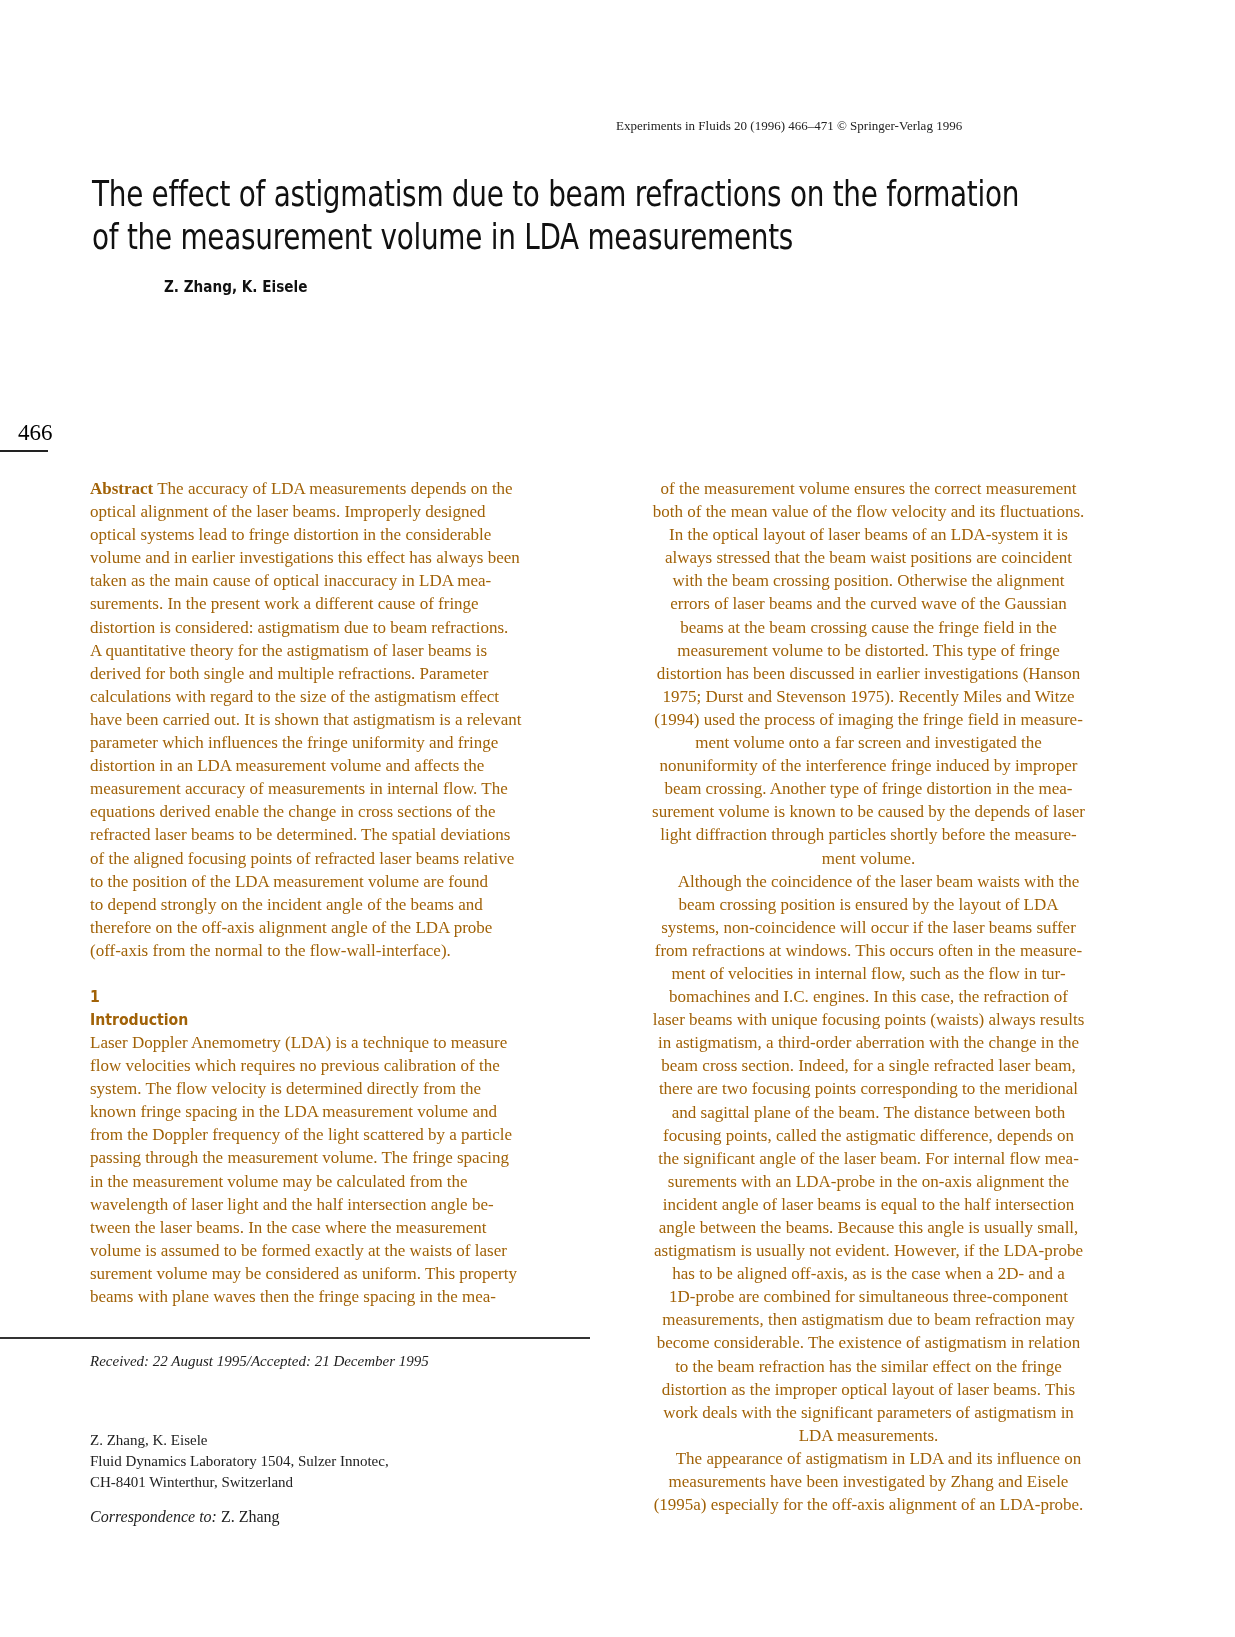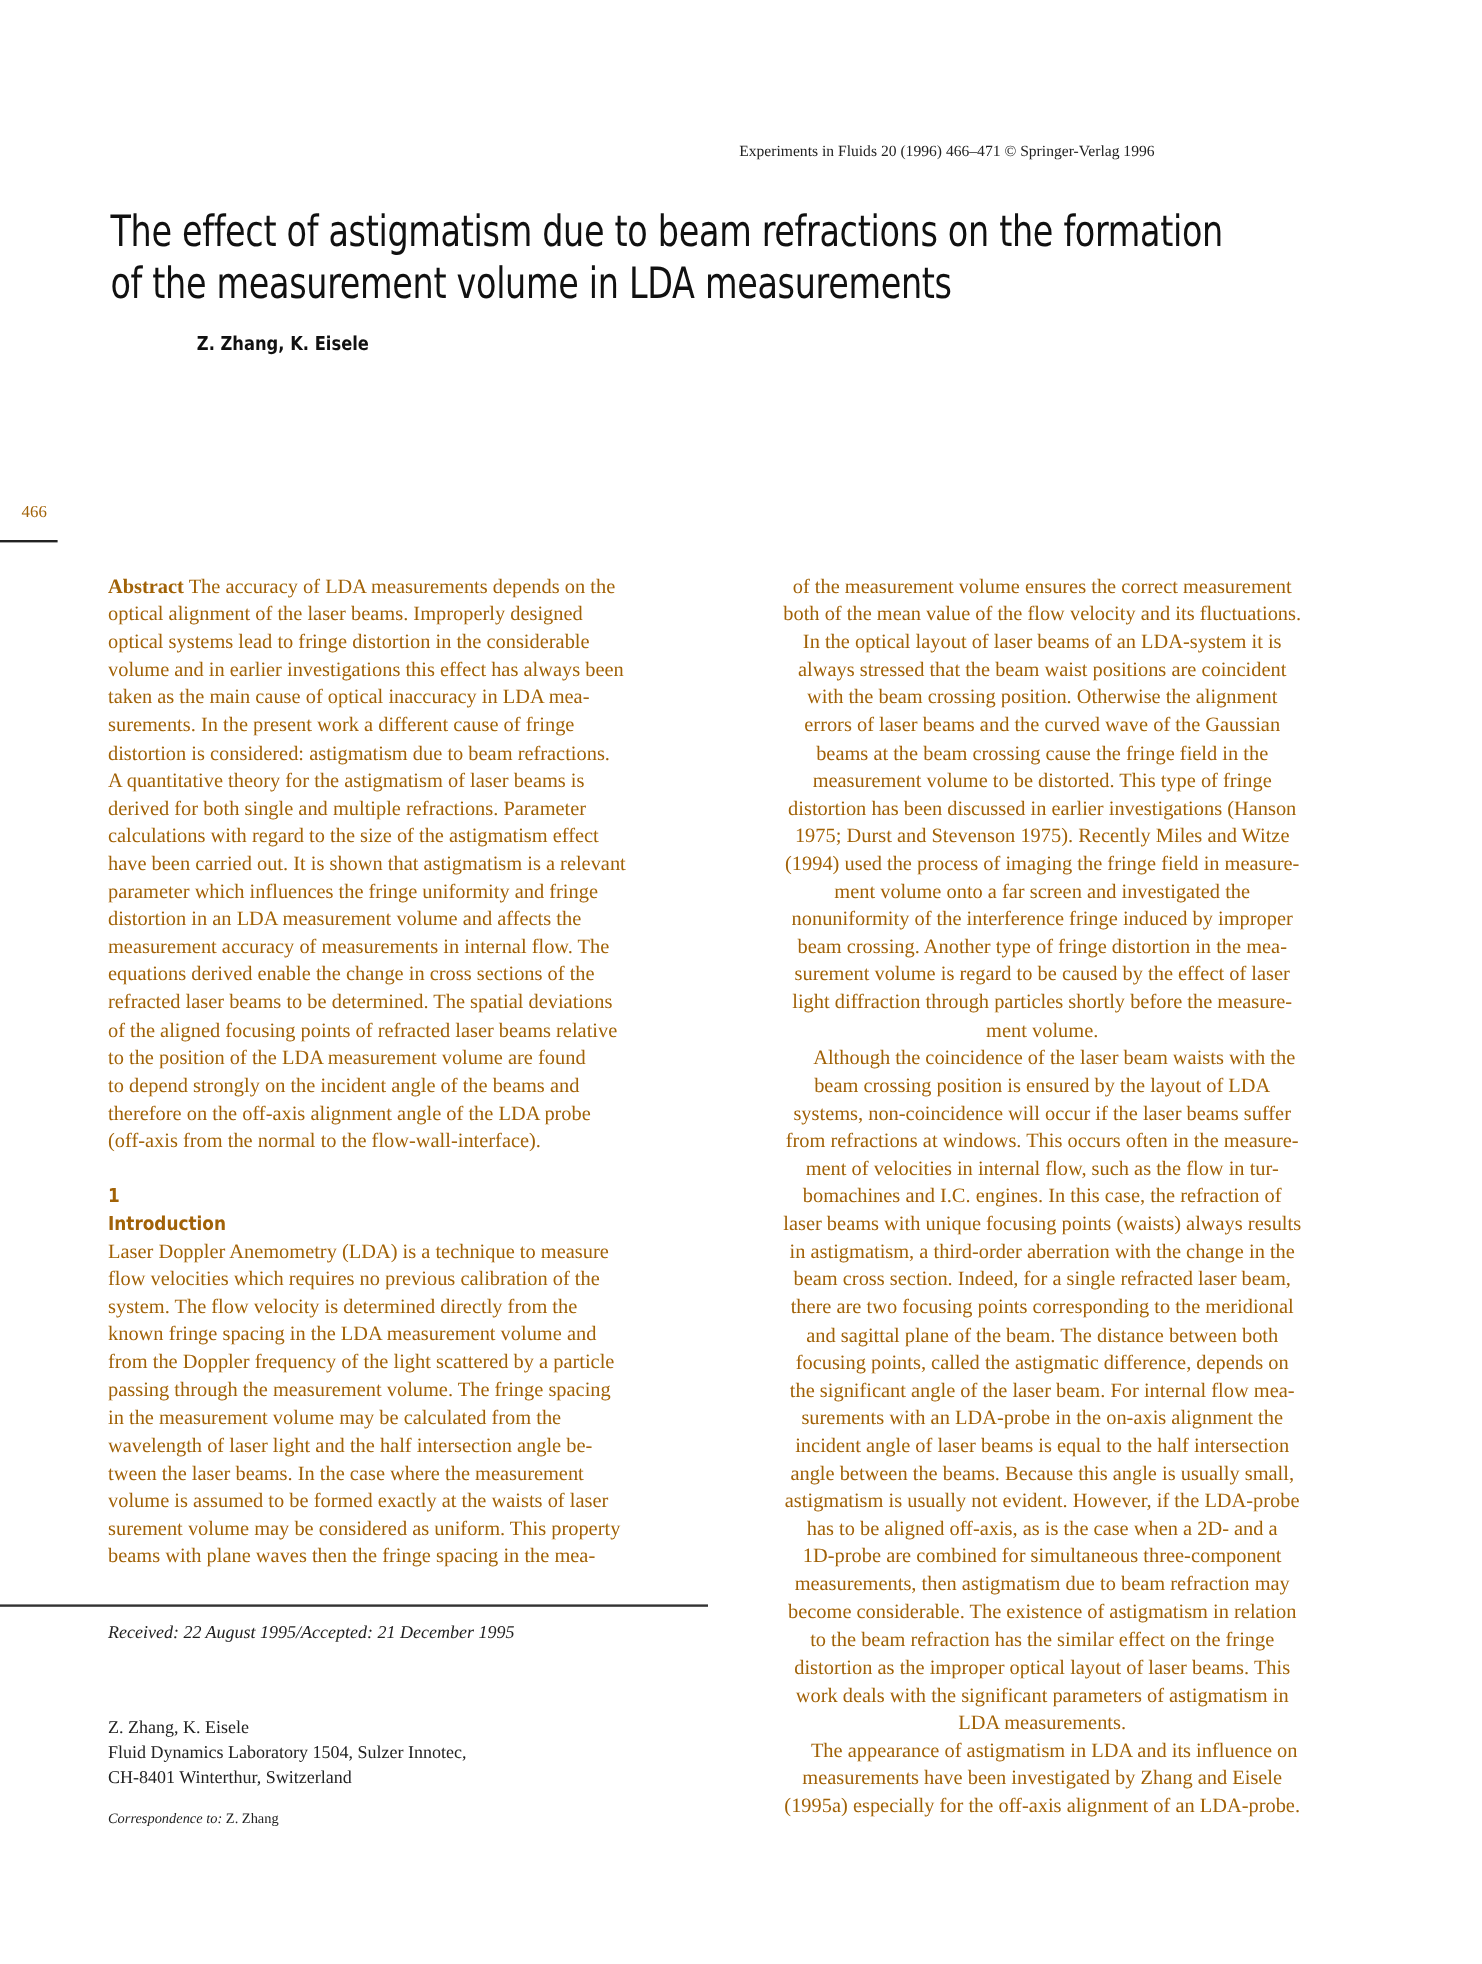--- a/index.html
+++ b/index.html
@@ -14,21 +14,21 @@
     font-size: 36px; line-height: 43px; color: #111; letter-spacing: -0.3px;
   }
   .title span { display: block; transform: scaleX(0.86); transform-origin: left; white-space: nowrap; }
   .authors {
     position: absolute; left: 164px; top: 277px;
     font-family: "DejaVu Sans", sans-serif; font-weight: bold; font-size: 16px; color: #111;
     transform: scaleX(0.85); transform-origin: left;
   }
   .page-number {
     position: absolute; left: 18px; top: 420px;
-    font-family: "Liberation Serif", serif; font-size: 14px; color: #a16207;
+    font-family: "Liberation Serif", serif; font-size: 23px; color: #000000;
   }
   .page-rule { position: absolute; left: 0; top: 450px; width: 48px; height: 2px; background: #222; }
   .col {
     position: absolute; top: 477px; width: 500px;
     font-family: "Liberation Serif", serif; font-size: 17px; line-height: 23.1px; color: #a16207;
     text-align: left;
   }
   .col-left { left: 90px; }
   .col-right { left: 616px; width: 505px; text-align: center; }
   .line { display: block; white-space: nowrap; }
@@ -44,21 +44,21 @@
     position: absolute; left: 90px; top: 1353px;
     font-family: "Liberation Serif", serif; font-style: italic; font-size: 15px; color: #222;
   }
   .address {
     position: absolute; left: 90px; top: 1430px;
     font-family: "Liberation Serif", serif; font-size: 15px; line-height: 21px; color: #222;
   }
   .address span { display: block; }
   .correspondence {
     position: absolute; left: 90px; top: 1508px;
-    font-family: "Liberation Serif", serif; font-size: 12px; color: #222;
+    font-family: "Liberation Serif", serif; font-size: 16px; color: #222;
   }
   .correspondence i { font-style: italic; }
 </style>
 </head>
 <body>
 
 <div class="journal-line">Experiments in Fluids 20 (1996) 466–471 © Springer-Verlag 1996</div>
 
 <div class="title">
   <span>The effect of astigmatism due to beam refractions on the formation</span>
@@ -124,21 +124,21 @@
       <span class="line">with the beam crossing position. Otherwise the alignment</span>
       <span class="line">errors of laser beams and the curved wave of the Gaussian</span>
       <span class="line">beams at the beam crossing cause the fringe field in the</span>
       <span class="line">measurement volume to be distorted. This type of fringe</span>
       <span class="line">distortion has been discussed in earlier investigations (Hanson</span>
       <span class="line">1975; Durst and Stevenson 1975). Recently Miles and Witze</span>
       <span class="line">(1994) used the process of imaging the fringe field in measure-</span>
       <span class="line">ment volume onto a far screen and investigated the</span>
       <span class="line">nonuniformity of the interference fringe induced by improper</span>
       <span class="line">beam crossing. Another type of fringe distortion in the mea-</span>
-      <span class="line">surement volume is regard to be caused by the effect of laser</span>
+      <span class="line">surement volume is known to be caused by the depends of laser</span>
       <span class="line">light diffraction through particles shortly before the measure-</span>
       <span class="line">ment volume.</span>
     </div>
   <div id="right-p2">
       <span class="line indent">Although the coincidence of the laser beam waists with the</span>
       <span class="line">beam crossing position is ensured by the layout of LDA</span>
       <span class="line">systems, non-coincidence will occur if the laser beams suffer</span>
       <span class="line">from refractions at windows. This occurs often in the measure-</span>
       <span class="line">ment of velocities in internal flow, such as the flow in tur-</span>
       <span class="line">bomachines and I.C. engines. In this case, the refraction of</span>

